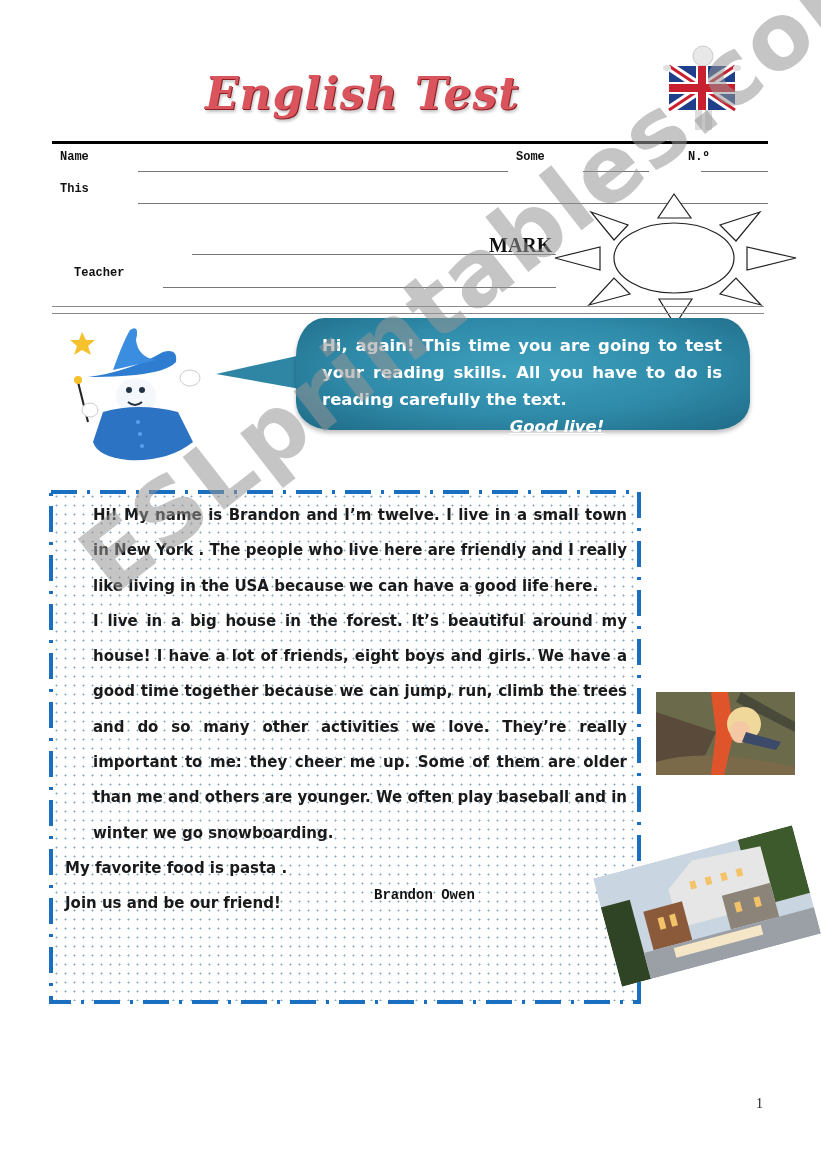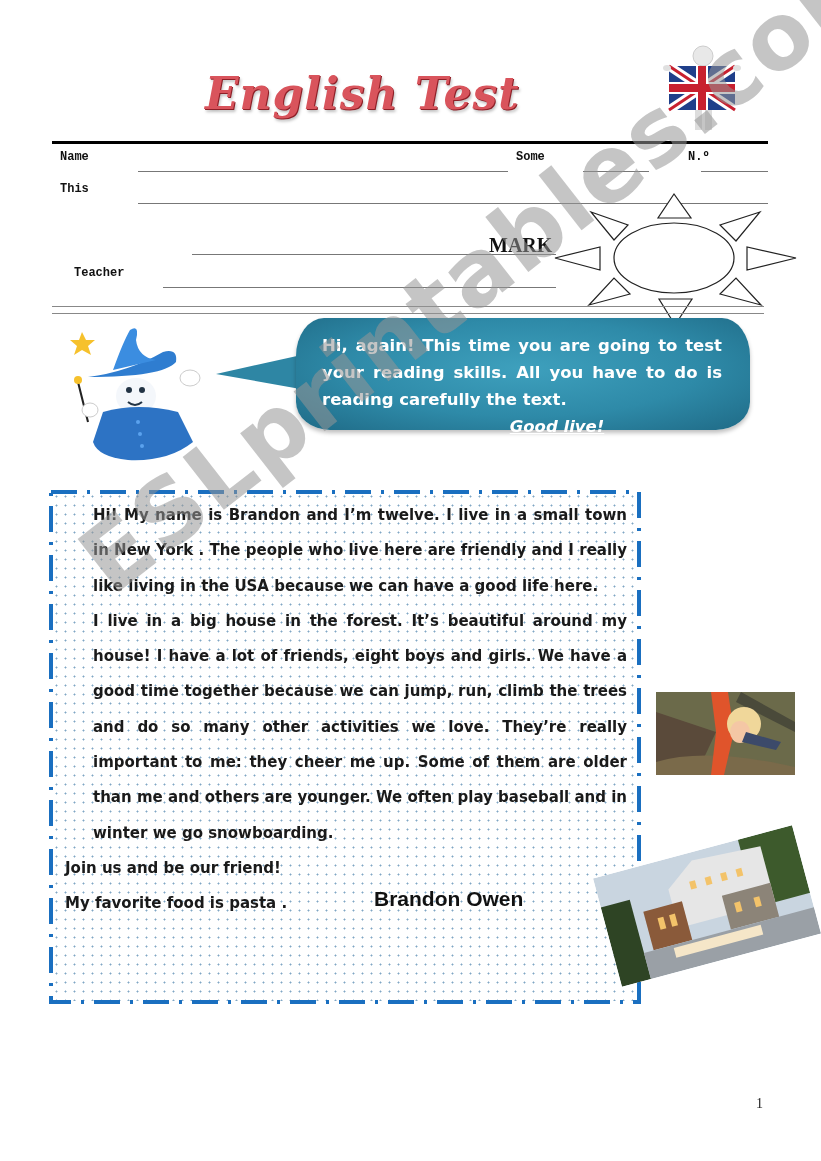--- a/index.html
+++ b/index.html
@@ -52,21 +52,21 @@
   }
   .box-border { position: absolute; left: 48px; top: 489px; width: 594px; height: 516px; }
 
   .reading-text {
     position: absolute; left: 13px; top: 6px; width: 562px;
     font-family: "DejaVu Sans", sans-serif; font-weight: bold; font-size: 15px; line-height: 35.3px;
     color: #1a1a1a;
   }
   .reading-text p { margin: 0; text-align: justify; }
   .reading-text .last-line { text-align-last: left; margin-left: 28px; }
-  .signature { position: absolute; left: 322px; top: 395px; font-family: Liberation Sans, sans-serif; font-weight: bold; font-size: 21px; }
+  .signature { position: absolute; left: 322px; top: 395px; font-family: Liberation Mono, monospace; font-weight: bold; font-size: 14px; }
 
   .photo-boy { position: absolute; left: 656px; top: 692px; width: 139px; height: 83px; overflow: hidden; }
   .photo-house {
     position: absolute; left: 604px; top: 850px; width: 206px; height: 112px; overflow: hidden;
     transform: rotate(-15deg); transform-origin: center;
   }
 
   .watermark {
     position: absolute; left: 60px; top: 530px; width: 900px; height: 100px;
     transform: rotate(-38deg); transform-origin: left top;
@@ -164,22 +164,22 @@
   <div class="bubble-text">
     <span>Hi, again! This time you are going to test your reading skills. All you have to do is reading carefully the text.</span>
     <span class="bubble-sign">Good live!</span>
   </div>
 </div>
 
 <div class="reading-box">
   <div class="reading-text">
     <p class="last-line">Hi! My name is Brandon and I’m twelve. I live in a small town in New York . The people who live here are friendly and I really like living in the USA because we can have a good life here.</p>
     <p class="last-line">I live in a big house in the forest. It’s beautiful around my house! I have a lot of friends, eight boys and girls. We have a good time together because we can jump, run, climb the trees and do so many other activities we love. They’re really important to me: they cheer me up. Some of them are older than me and others are younger. We often play baseball and in winter we go snowboarding.</p>
+    <p>My favorite food is pasta .</p>
     <p>Join us and be our friend!</p>
-    <p>My favorite food is pasta .</p>
   </div>
   <div class="signature">Brandon Owen</div>
 </div>
 <svg class="box-border" viewBox="0 0 594 516">
   <rect x="3" y="3" width="588" height="510" fill="none" stroke="#1a6fc0" stroke-width="4" stroke-dasharray="26 10 3 10"></rect>
 </svg>
 
 <div class="photo-boy">
   <svg width="139" height="83" viewBox="0 0 139 83">
     <rect width="139" height="83" fill="#6b6a4a"></rect>

